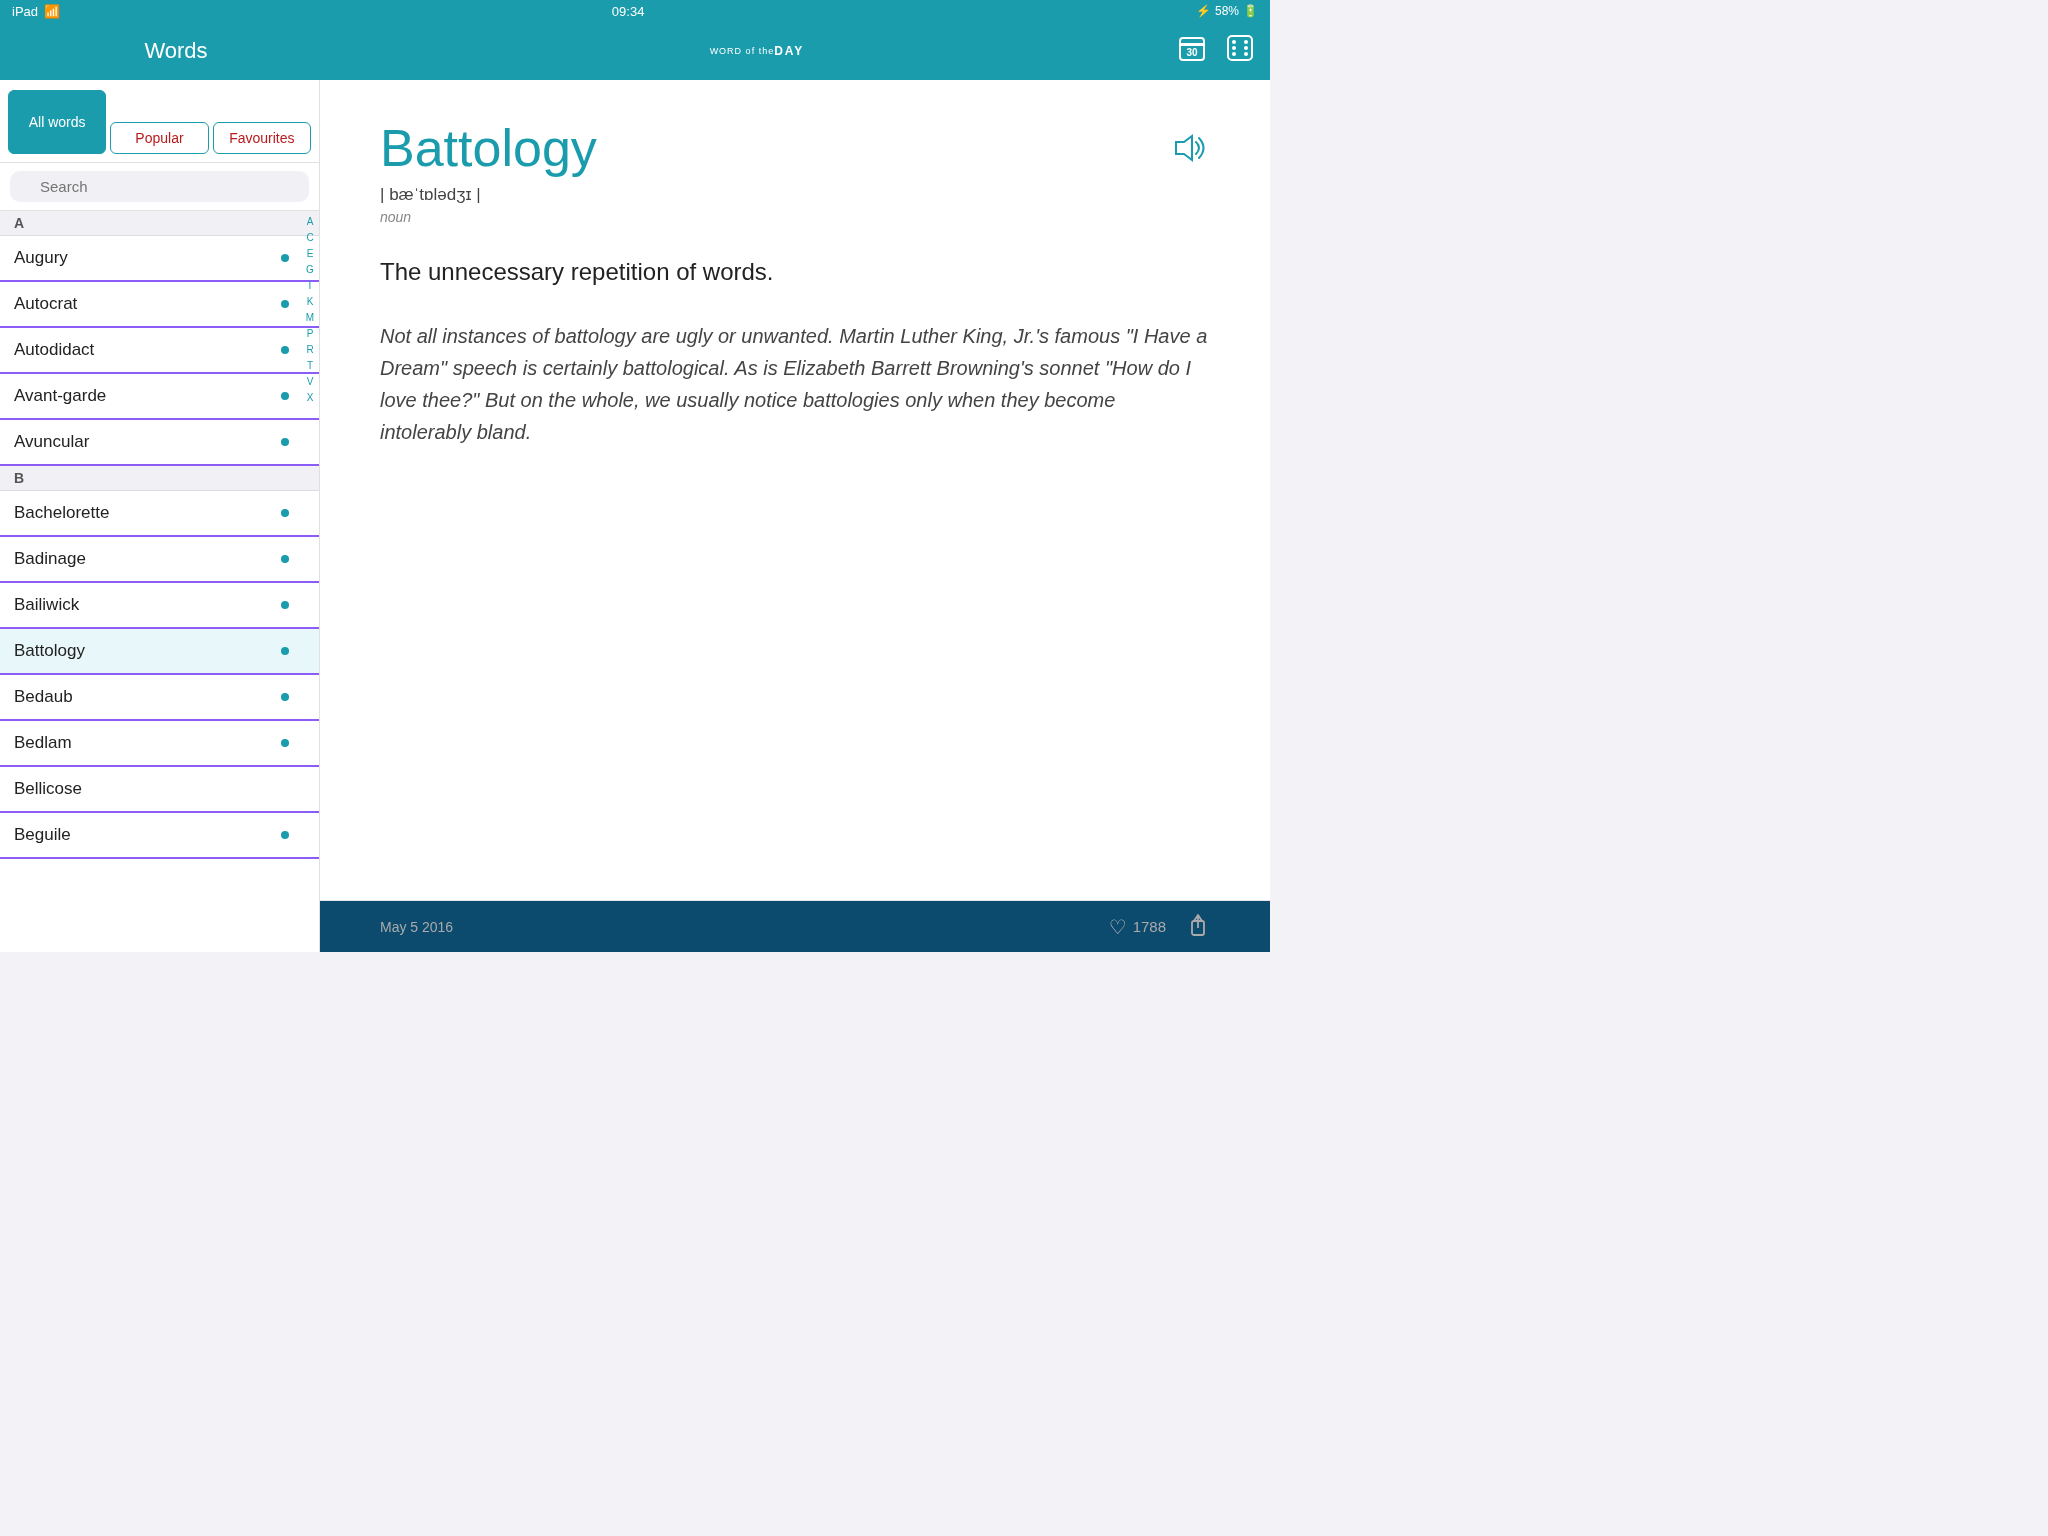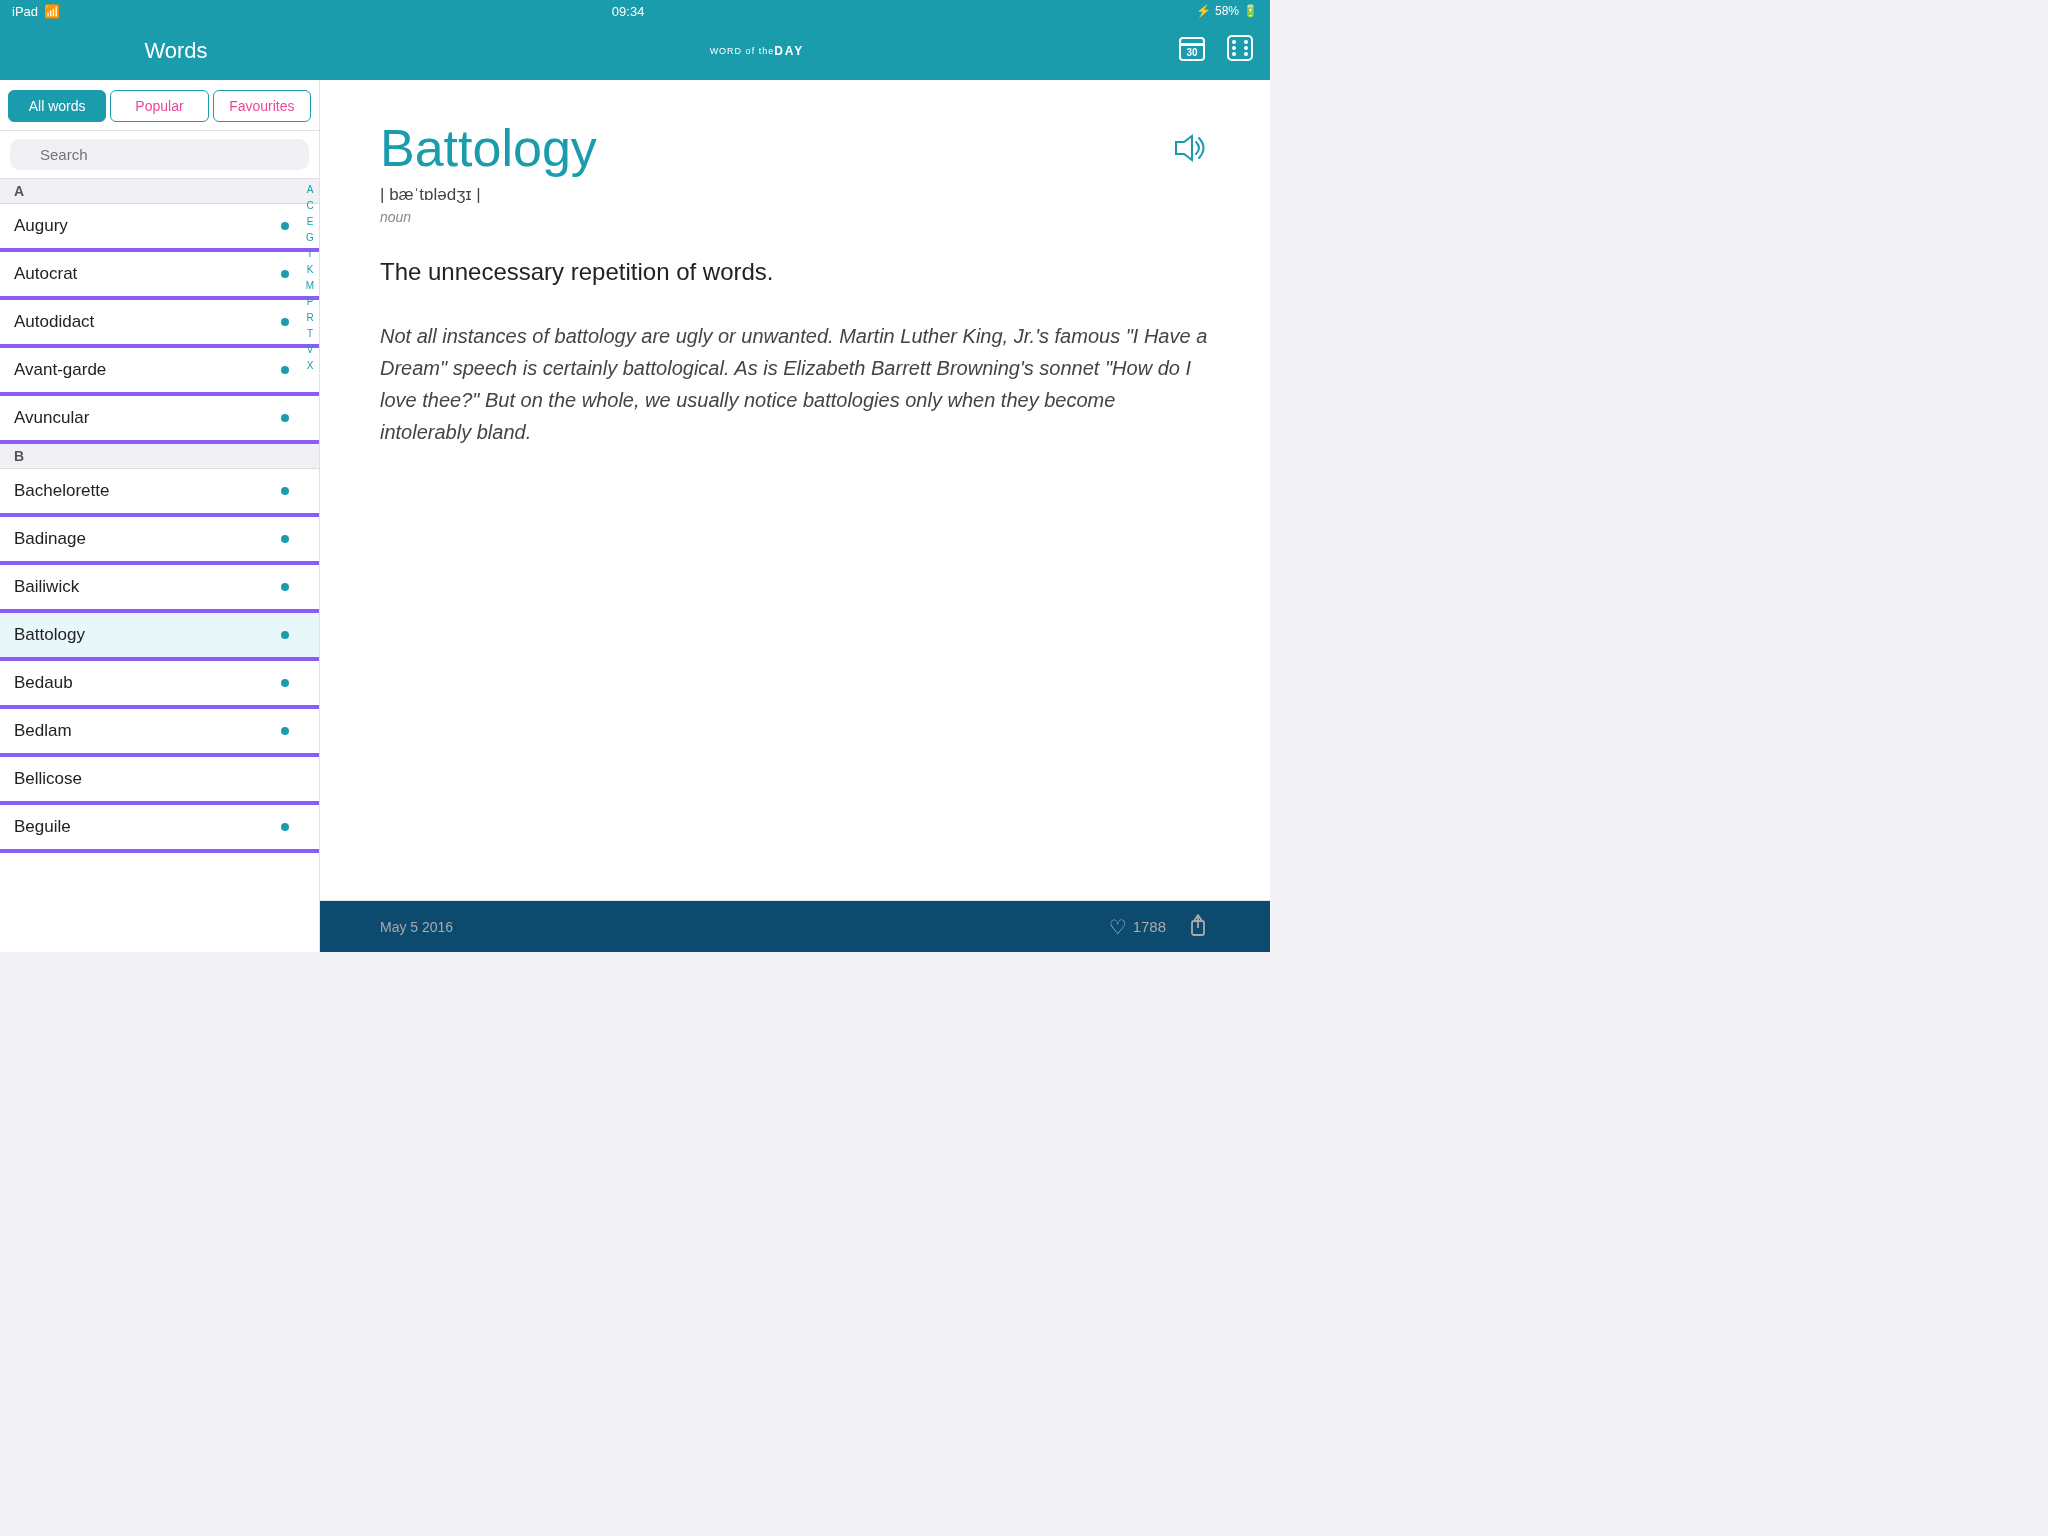--- a/index.html
+++ b/index.html
@@ -37,21 +37,21 @@
     
     .tab-bar {
       display: flex; padding: 10px 8px 8px 8px; gap: 4px; background: white;
       border-bottom: 1px solid #e0e0e0;
     }
     .tab-btn {
       flex: 1; padding: 7px 4px; border-radius: 6px; border: 1.5px solid #1a9cac;
       font-size: 14px; cursor: pointer; text-align: center; font-family: inherit;
     }
     .tab-btn.active { background: #1a9cac; color: white; }
-    .tab-btn.inactive { background: white; color: #ec4899; }
+    .tab-btn.inactive { background: white; color: #b91c1c; margin-top: 32px; }
 
     
     .search-container {
       padding: 8px 10px; background: white; border-bottom: 1px solid #e0e0e0;
     }
     .search-input {
       width: 100%; padding: 7px 10px 7px 30px; border-radius: 10px;
       border: none; background: #f0f0f5; font-size: 15px; color: #888;
       font-family: inherit; outline: none; position: relative;
     }
@@ -66,21 +66,21 @@
       flex: 1; overflow-y: auto; position: relative;
     }
 
     .section-header {
       background: #f0f0f5; padding: 4px 14px; font-size: 14px;
       font-weight: 600; color: #555; border-bottom: 1px solid #ddd;
     }
 
     .word-item {
       display: flex; align-items: center; padding: 12px 14px 12px 14px;
-      border-bottom: 4px solid #8b5cf6; cursor: pointer; position: relative;
+      border-bottom: 2px solid #8b5cf6; cursor: pointer; position: relative;
     }
     .word-item.active { background: #e8f7f9; }
     .word-name { font-size: 17px; color: #222; flex: 1; }
     .word-dot { width: 8px; height: 8px; border-radius: 50%; background: #1a9cac; margin-right: 16px; }
 
     
     .alpha-index {
       position: absolute; right: 0; top: 0; bottom: 0; width: 18px;
       display: flex; flex-direction: column; align-items: center;
       justify-content: flex-start; padding: 4px 0; gap: 2px;

